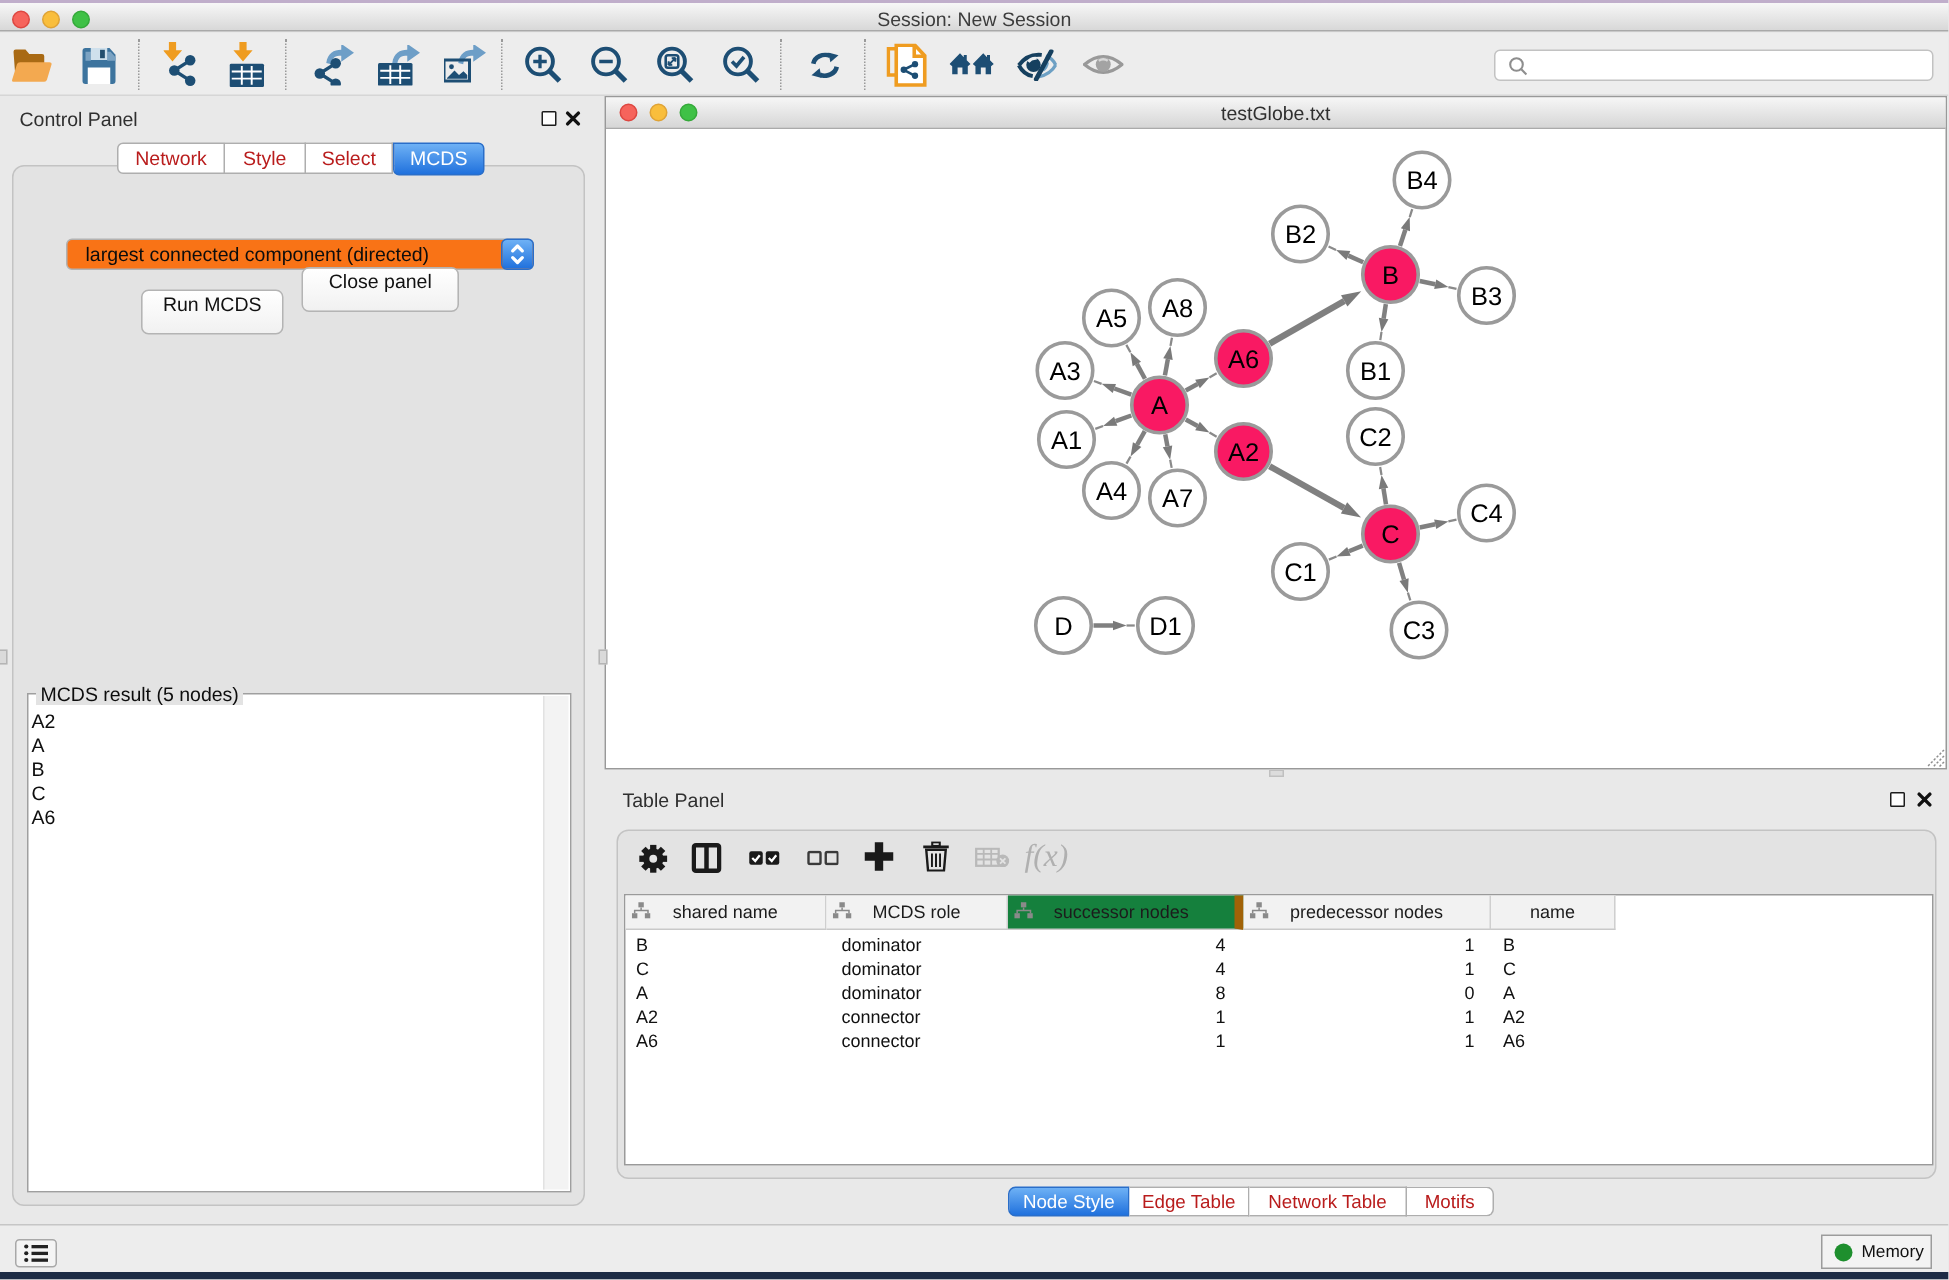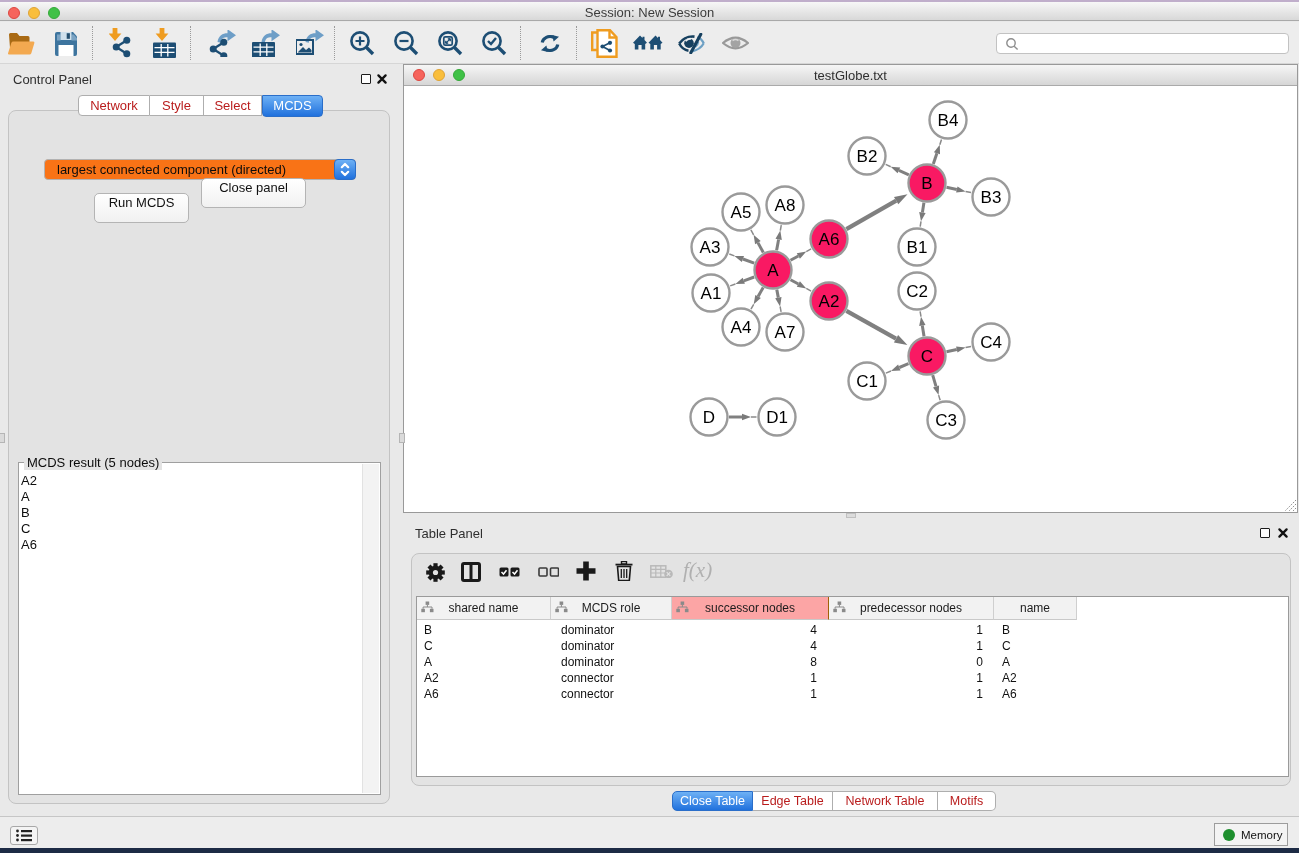--- a/index.html
+++ b/index.html
@@ -272,21 +272,21 @@
       </div>
       <div style="position:absolute;left:134px;top:0;width:121px;height:23px;border-right:1px solid #cfcfcf;border-bottom:1px solid #c9c9c9;background:#f2f2f2;">
         <svg width="13" height="12" viewBox="0 0 13 12" style="position:absolute;left:4px;top:4px">
           <rect x="4.6" y="0.5" width="3.6" height="3.4" fill="#8a8a8a"></rect>
           <rect x="0.3" y="7.8" width="3.6" height="3.4" fill="#8a8a8a"></rect>
           <rect x="8.9" y="7.8" width="3.6" height="3.4" fill="#8a8a8a"></rect>
           <path d="M6.4 4 V6 M2.1 7.8 V6 H11 V7.8" stroke="#8a8a8a" stroke-width="1" fill="none"></path>
         </svg>
         <div style="position:absolute;left:0;top:4px;width:100%;text-align:center;font-size:12px;color:#1c1c1c;">MCDS role</div>
       </div>
-      <div style="position:absolute;left:255px;top:0;width:157px;height:23px;border-right:1px solid #a16207;border-bottom:1px solid #c9c9c9;background:#fca5a5;">
+      <div style="position:absolute;left:255px;top:0;width:157px;height:23px;border-right:6px solid #a16207;border-bottom:1px solid #c9c9c9;background:#15803d;">
         <svg width="13" height="12" viewBox="0 0 13 12" style="position:absolute;left:4px;top:4px">
           <rect x="4.6" y="0.5" width="3.6" height="3.4" fill="#8a8a8a"></rect>
           <rect x="0.3" y="7.8" width="3.6" height="3.4" fill="#8a8a8a"></rect>
           <rect x="8.9" y="7.8" width="3.6" height="3.4" fill="#8a8a8a"></rect>
           <path d="M6.4 4 V6 M2.1 7.8 V6 H11 V7.8" stroke="#8a8a8a" stroke-width="1" fill="none"></path>
         </svg>
         <div style="position:absolute;left:0;top:4px;width:100%;text-align:center;font-size:12px;color:#1c1c1c;">successor nodes</div>
       </div>
       <div style="position:absolute;left:412px;top:0;width:165px;height:23px;border-right:1px solid #cfcfcf;border-bottom:1px solid #c9c9c9;background:#f2f2f2;">
         <svg width="13" height="12" viewBox="0 0 13 12" style="position:absolute;left:4px;top:4px">
@@ -320,21 +320,21 @@
       <div style="position:absolute;left:276px;top:74px;width:124px;text-align:right;font-size:12px;color:#111;">1</div>
       <div style="position:absolute;left:433px;top:74px;width:133px;text-align:right;font-size:12px;color:#111;">1</div>
       <div style="position:absolute;left:585px;top:74px;font-size:12px;color:#111;">A2</div>
       <div style="position:absolute;left:7px;top:90px;font-size:12px;color:#111;">A6</div>
       <div style="position:absolute;left:144px;top:90px;font-size:12px;color:#111;">connector</div>
       <div style="position:absolute;left:276px;top:90px;width:124px;text-align:right;font-size:12px;color:#111;">1</div>
       <div style="position:absolute;left:433px;top:90px;width:133px;text-align:right;font-size:12px;color:#111;">1</div>
       <div style="position:absolute;left:585px;top:90px;font-size:12px;color:#111;">A6</div>
     </div>
 
-  <div class="tab tabsel" style="left:277px;top:274px;width:81px;height:20px;border-radius:5px 0 0 5px;font-size:12.5px;">Close Table</div>
+  <div class="tab tabsel" style="left:277px;top:274px;width:81px;height:20px;border-radius:5px 0 0 5px;font-size:12.5px;">Node Style</div>
   <div class="tab" style="left:358px;top:274px;width:80px;height:20px;border-left:none;font-size:12.5px;">Edge Table</div>
   <div class="tab" style="left:438px;top:274px;width:105px;height:20px;border-left:none;font-size:12.5px;">Network Table</div>
   <div class="tab" style="left:543px;top:274px;width:58px;height:20px;border-left:none;border-radius:0 5px 5px 0;font-size:12.5px;">Motifs</div>
 </div>
 
 <div class="abs" style="left:403px;top:64px;width:895px;height:449px;border:1px solid #999;background:#fff;padding-left:20px;">
   <div class="abs" style="left:0;top:0;width:893px;height:21px;background:linear-gradient(#f6f6f6,#d6d6d6);border-bottom:1px solid #aaa;">
     <div class="tl" style="left:9px;top:4px;background:#f6645c;border:1px solid #dd4741;"></div>
     <div class="tl" style="left:29px;top:4px;background:#f9be3c;border:1px solid #dfa336;"></div>
     <div class="tl" style="left:49px;top:4px;background:#3fc146;border:1px solid #35a93a;"></div>

